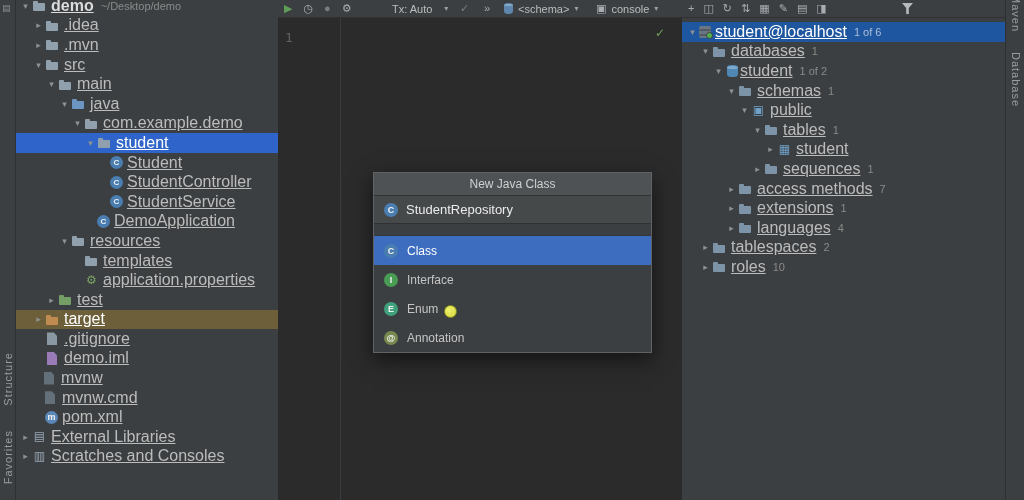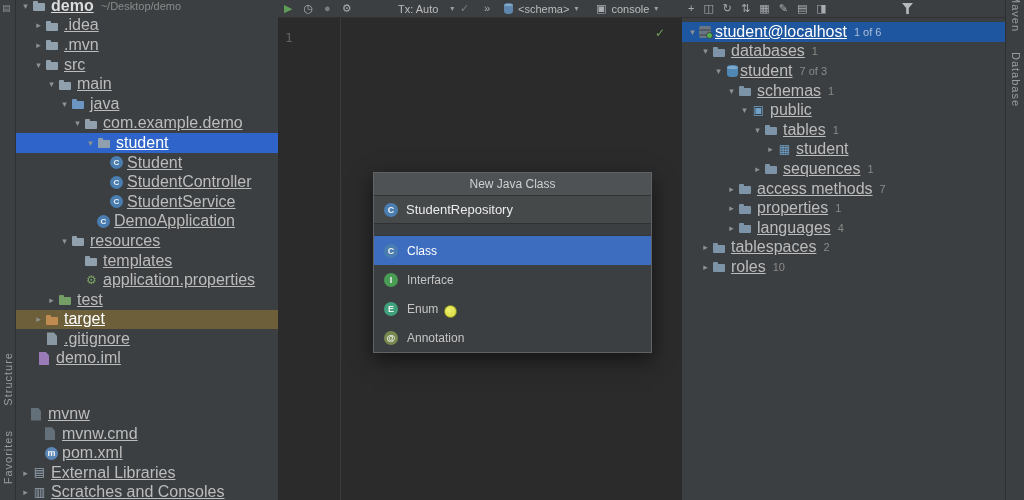--- a/index.html
+++ b/index.html
@@ -139,21 +139,21 @@
     <div class="vtext" style="left:4px;top:52px;">Database</div>
   </div>
 
   <div class="topbar">
     <div class="tbgroup" style="left:6px;">
         <span class="tbicon green">▶</span>
         <span class="tbicon">◷</span>
         <span class="tbicon dim">●</span>
         <span class="tbicon">⚙</span>
       </div>
-    <div class="tbgroup" style="left:120px;gap:12px;">
+    <div class="tbgroup" style="left:114px;gap:12px;">
       <span class="tblabel">Tx: Auto</span>
       <span class="ddchev">▾</span>
     </div>
     <div class="tbgroup" style="left:182px;">
       <span class="tbicon dim">✓</span>
     </div>
     <div class="tbgroup" style="left:206px;">
       <span class="tbicon">»</span>
     </div>
     <div class="tbgroup" style="left:226px;gap:5px;">
@@ -265,26 +265,26 @@
         <div class="trow st-target" style="padding-left: 17px;">
           <span class="chev">▸</span>
           <span class="ticon i-folder-target"></span>
           <span class="tlabel">target</span>
         </div>
         <div class="trow" style="padding-left: 17px;">
           <span class="chev"></span>
           <span class="ticon i-git"></span>
           <span class="tlabel">.gitignore</span>
         </div>
-        <div class="trow" style="padding-left: 9px;">
+        <div class="trow" style="padding-left: 17px;">
           <span class="chev"></span>
           <span class="ticon i-iml"></span>
           <span class="tlabel">demo.iml</span>
         </div>
-        <div class="trow" style="padding-left: 1px; margin-top: 36px;">
+        <div class="trow" style="padding-left: 14px;">
           <span class="chev"></span>
           <span class="ticon i-sh"></span>
           <span class="tlabel">mvnw</span>
         </div>
         <div class="trow" style="padding-left: 15px;">
           <span class="chev"></span>
           <span class="ticon i-cmd"></span>
           <span class="tlabel">mvnw.cmd</span>
         </div>
         <div class="trow" style="padding-left: 17px;">
@@ -321,21 +321,21 @@
         <div class="trow" style="padding-left: 17px;">
           <span class="chev">▾</span>
           <span class="ticon i-dbfolder"></span>
           <span class="tlabel">databases</span>
           <span class="textra">1</span>
         </div>
         <div class="trow" style="padding-left: 30px;">
           <span class="chev">▾</span>
           <span class="ticon i-db"></span>
           <span class="tlabel">student</span>
-          <span class="textra">7 of 3</span>
+          <span class="textra">1 of 2</span>
         </div>
         <div class="trow" style="padding-left: 43px;">
           <span class="chev">▾</span>
           <span class="ticon i-dbfolder"></span>
           <span class="tlabel">schemas</span>
           <span class="textra">1</span>
         </div>
         <div class="trow" style="padding-left: 56px;">
           <span class="chev">▾</span>
           <span class="ticon i-schema">▣</span>
@@ -360,21 +360,21 @@
         </div>
         <div class="trow" style="padding-left: 43px;">
           <span class="chev">▸</span>
           <span class="ticon i-dbfolder"></span>
           <span class="tlabel">access methods</span>
           <span class="textra">7</span>
         </div>
         <div class="trow" style="padding-left: 43px;">
           <span class="chev">▸</span>
           <span class="ticon i-dbfolder"></span>
-          <span class="tlabel">properties</span>
+          <span class="tlabel">extensions</span>
           <span class="textra">1</span>
         </div>
         <div class="trow" style="padding-left: 43px;">
           <span class="chev">▸</span>
           <span class="ticon i-dbfolder"></span>
           <span class="tlabel">languages</span>
           <span class="textra">4</span>
         </div>
         <div class="trow" style="padding-left: 17px;">
           <span class="chev">▸</span>

